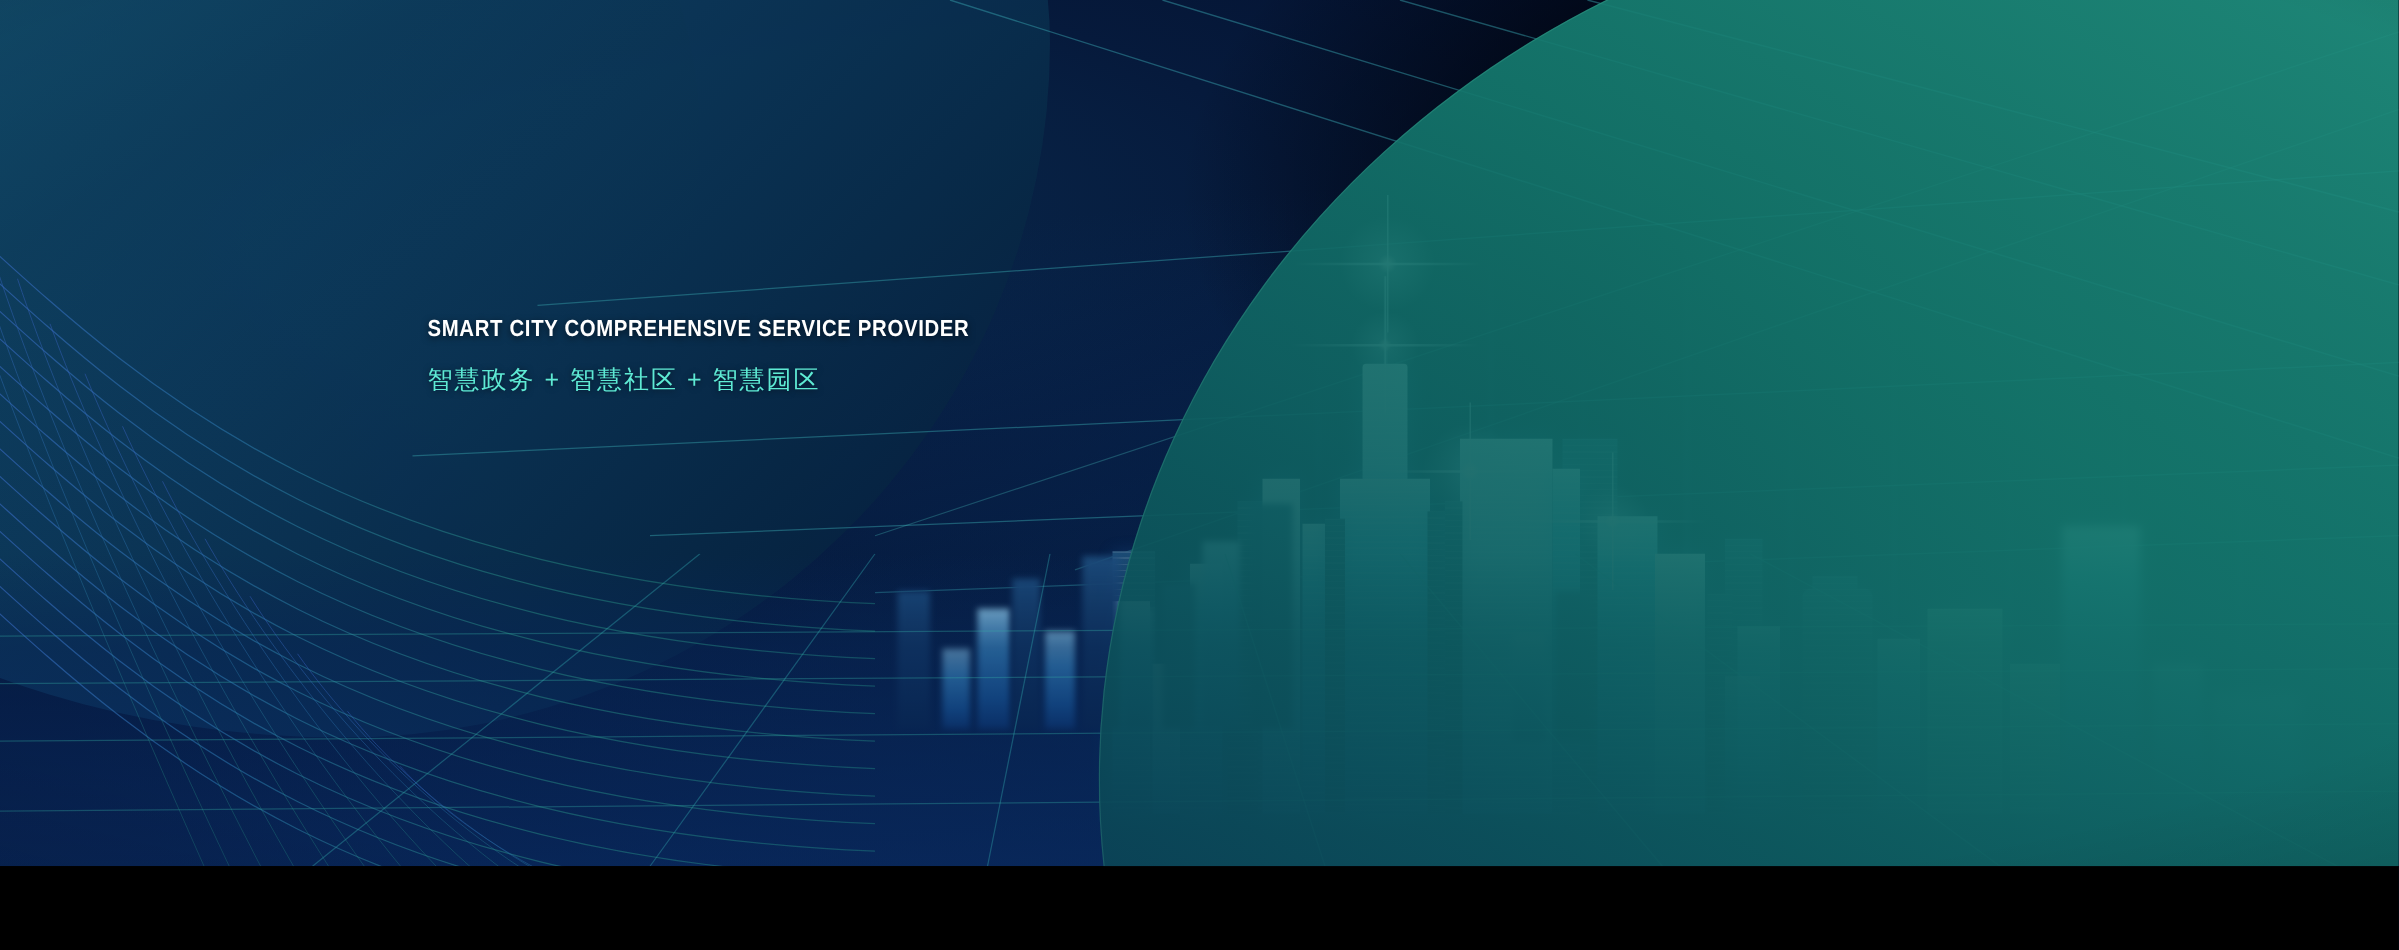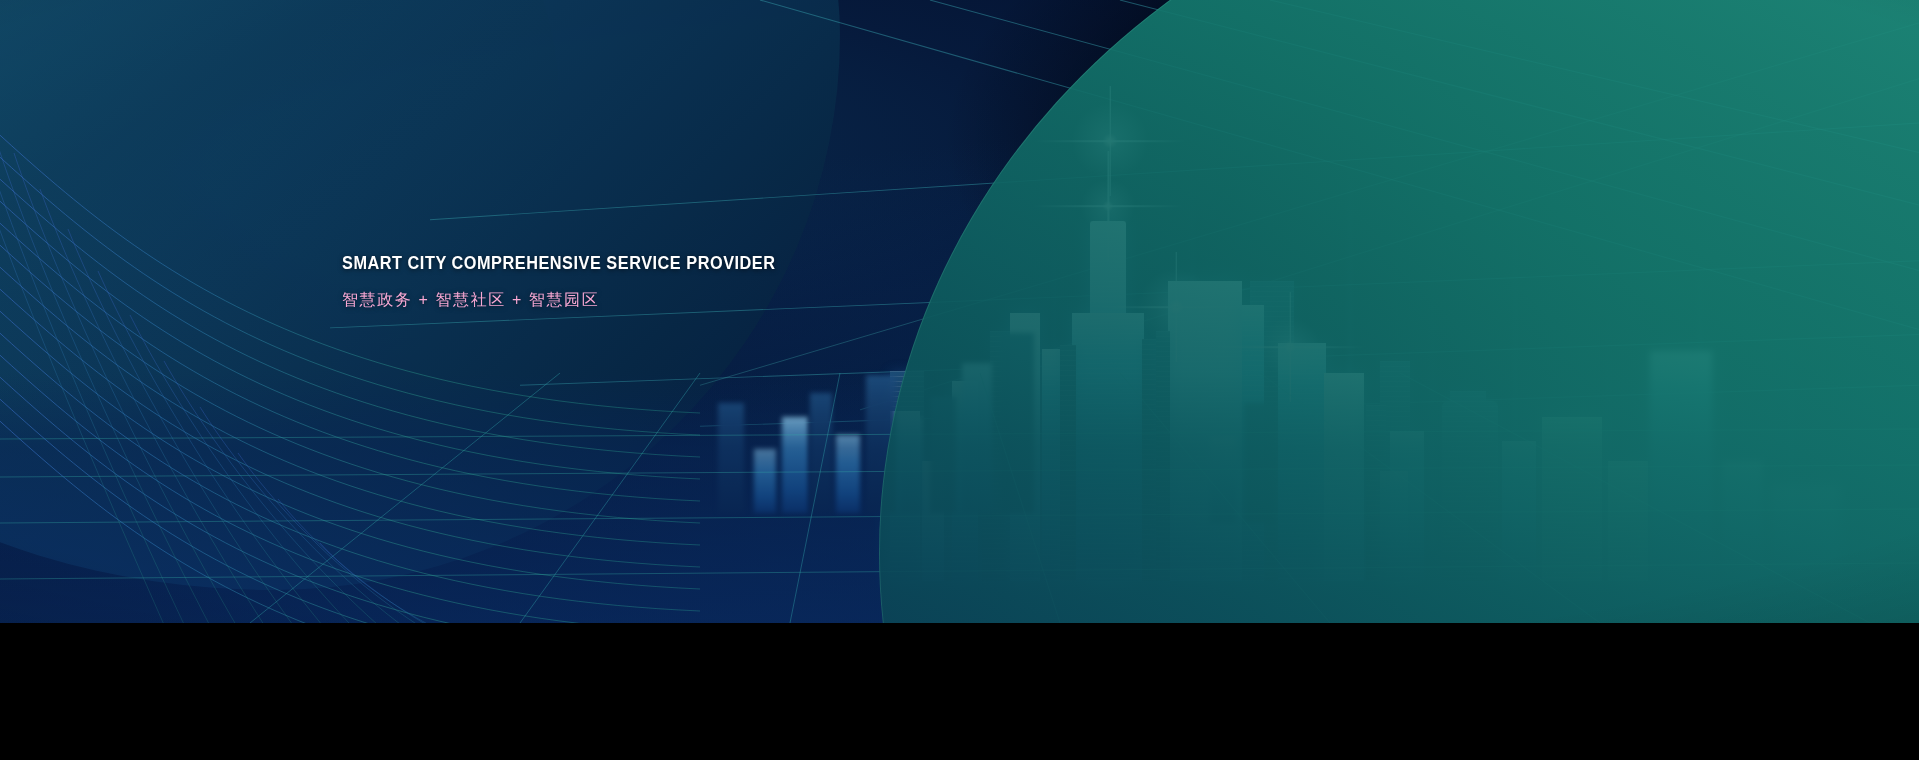--- a/index.html
+++ b/index.html
@@ -2,21 +2,21 @@
 <html><head>
 <meta charset="utf-8">
 <style>
   * { margin:0; padding:0; box-sizing:border-box; }
   html, body { background:#000; }
   body { font-family:"Liberation Sans", sans-serif; }
 
   .banner{
     position:relative;
     width:1919px;
-    height:623px;
+    height:693px;
     overflow:hidden;
     background:#030d26;
   }
 
   
   .bg-base{
     position:absolute; inset:0;
     background:
       radial-gradient(120% 100% at 72% 78%, rgba(10,55,110,.55) 0%, rgba(3,12,34,0) 58%),
       radial-gradient(90% 80% at 20% 25%, #0a2f53 0%, #061a3c 38%, #030f2c 70%, #01091f 100%);
@@ -173,22 +173,22 @@
     white-space:nowrap;
     background:linear-gradient(100deg,#3bf09a 0%,#2fe08d 28%,#23c47f 58%,#1d9e6a 85%,#18885c 100%);
     -webkit-background-clip:text;
     background-clip:text;
     color:transparent;
     -webkit-text-fill-color:transparent;
     filter:drop-shadow(0 2px 10px rgba(0,0,0,.45));
   }
   .subline{
     margin-top:16px;
-    font-size:16px;
-    color:#f9a8d4;
+    font-size:20px;
+    color:#5eead4;
     letter-spacing:1.6px;
     white-space:nowrap;
     text-shadow:0 1px 5px rgba(0,0,0,.55);
   }
 
   
   .vignette{
     position:absolute; inset:0;
     background:radial-gradient(120% 110% at 50% 45%, rgba(0,0,0,0) 55%, rgba(0,0,0,.38) 100%);
     pointer-events:none;

